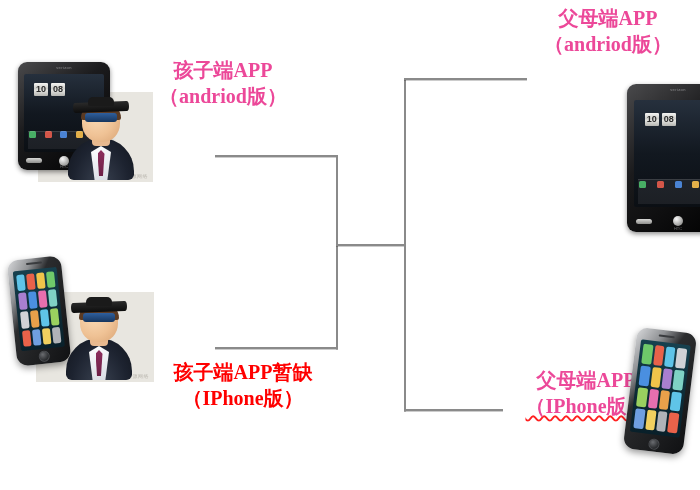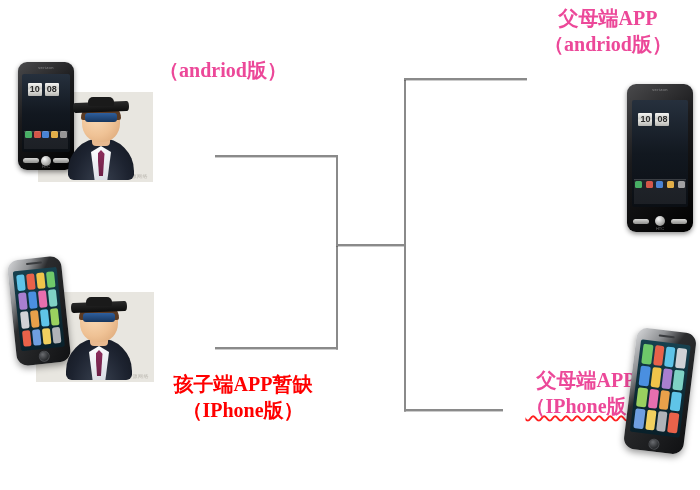--- a/index.html
+++ b/index.html
@@ -135,20 +135,21 @@
     border-radius: 5px 5px 2px 2px;
   }
 
   
   .phone-android {
     position: absolute;
     background: linear-gradient(140deg, #4a4a4c 0%, #1b1b1d 40%, #000 100%);
     border-radius: 9px;
     box-shadow: 0 2px 5px rgba(0,0,0,.45);
     overflow: hidden;
+    padding-left: 36px;
   }
   .pa-screen {
     position: absolute;
     left: 7%;
     right: 7%;
     top: 11%;
     bottom: 17%;
     background: linear-gradient(180deg, #26303d 0%, #121820 50%, #0b0f14 100%);
     border-radius: 2px;
     overflow: hidden;
@@ -348,20 +349,21 @@
     <div class="av-tie"></div>
     <div class="av-neck"></div>
     <div class="av-head"></div>
     <div class="av-hair"></div>
     <div class="av-visor"></div>
     <div class="av-capboard"></div>
     <div class="av-captop"></div>
   </div>
 
   <div class="label label-green sz-20" style="left:148px; top:58px; width:150px;">
+    <span class="ln">孩子端APP</span>
     <span class="ln">（andriod版）</span>
   </div>
 
   <div class="device-card" style="left:36px; top:292px; width:118px; height:90px;">
     <span class="card-watermark">图片 来源网络</span>
   </div>
 
   <div class="phone-iphone" style="left:12px; top:258px; width:54px; height:106px; transform:rotate(-6deg);">
     <span class="pi-speaker"></span>
     <div class="pi-screen">
@@ -390,21 +392,21 @@
     <div class="av-shirt"></div>
     <div class="av-tie"></div>
     <div class="av-neck"></div>
     <div class="av-head"></div>
     <div class="av-hair"></div>
     <div class="av-visor"></div>
     <div class="av-capboard"></div>
     <div class="av-captop"></div>
   </div>
 
-  <div class="label label-red sz-20" style="left:148px; top:360px; width:190px;margin-top:12px;">
+  <div class="label label-red sz-20" style="left:148px; top:360px; width:190px;">
     <span class="ln">孩子端APP暂缺</span>
     <span class="ln">（IPhone版）</span>
   </div>
 
   <div class="line-h" style="left:215px; top:155px; width:123px;"></div>
   <div class="line-v" style="left:336px; top:155px; height:194px;"></div>
   <div class="line-h" style="left:215px; top:347px; width:123px;"></div>
 
   <div class="line-h" style="left:336px; top:244px; width:70px;"></div>
 

